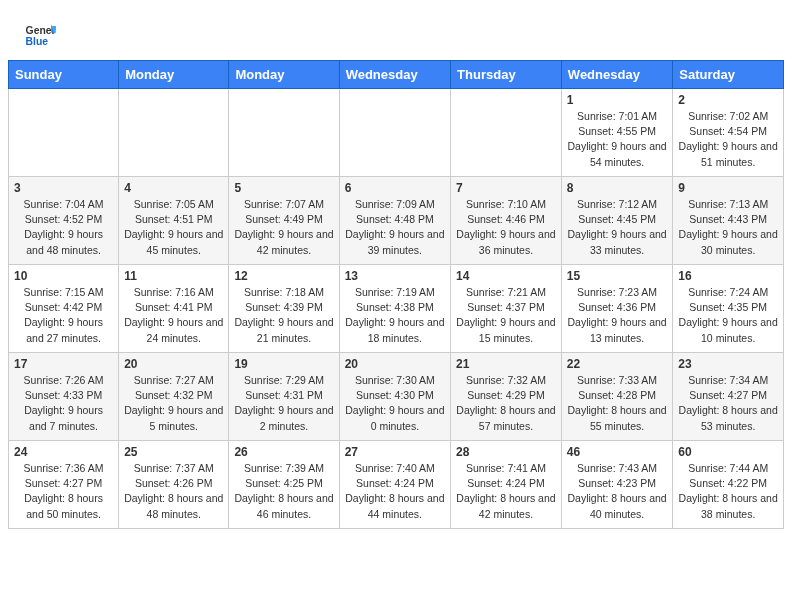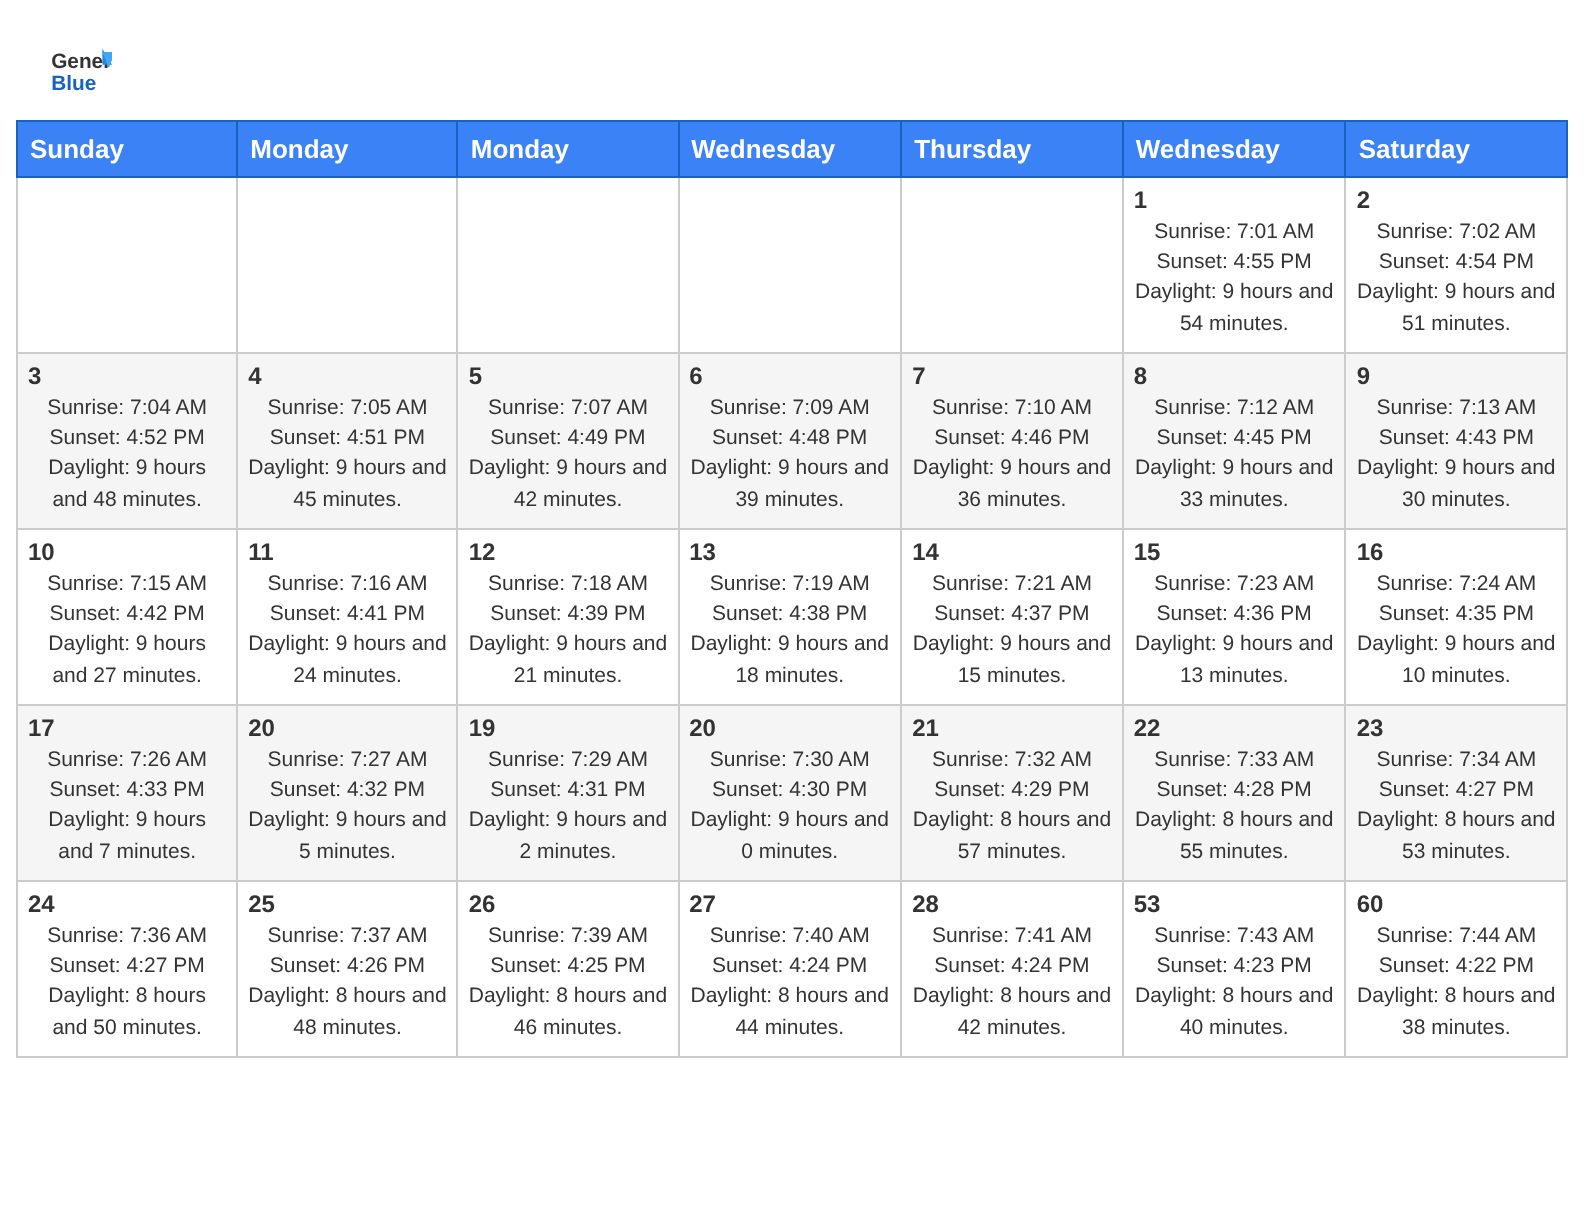--- a/index.html
+++ b/index.html
@@ -250,21 +250,21 @@
           </td>
           <td>
             <span class="day-num">27</span>
             <div class="day-info">Sunrise: 7:40 AM<br>Sunset: 4:24 PM<br>Daylight: 8 hours and 44 minutes.</div>
           </td>
           <td>
             <span class="day-num">28</span>
             <div class="day-info">Sunrise: 7:41 AM<br>Sunset: 4:24 PM<br>Daylight: 8 hours and 42 minutes.</div>
           </td>
           <td>
-            <span class="day-num">53</span>
+            <span class="day-num">46</span>
             <div class="day-info">Sunrise: 7:43 AM<br>Sunset: 4:23 PM<br>Daylight: 8 hours and 40 minutes.</div>
           </td>
           <td>
             <span class="day-num">60</span>
             <div class="day-info">Sunrise: 7:44 AM<br>Sunset: 4:22 PM<br>Daylight: 8 hours and 38 minutes.</div>
           </td>
         </tr>
       </tbody>
   </table>
 </div>

